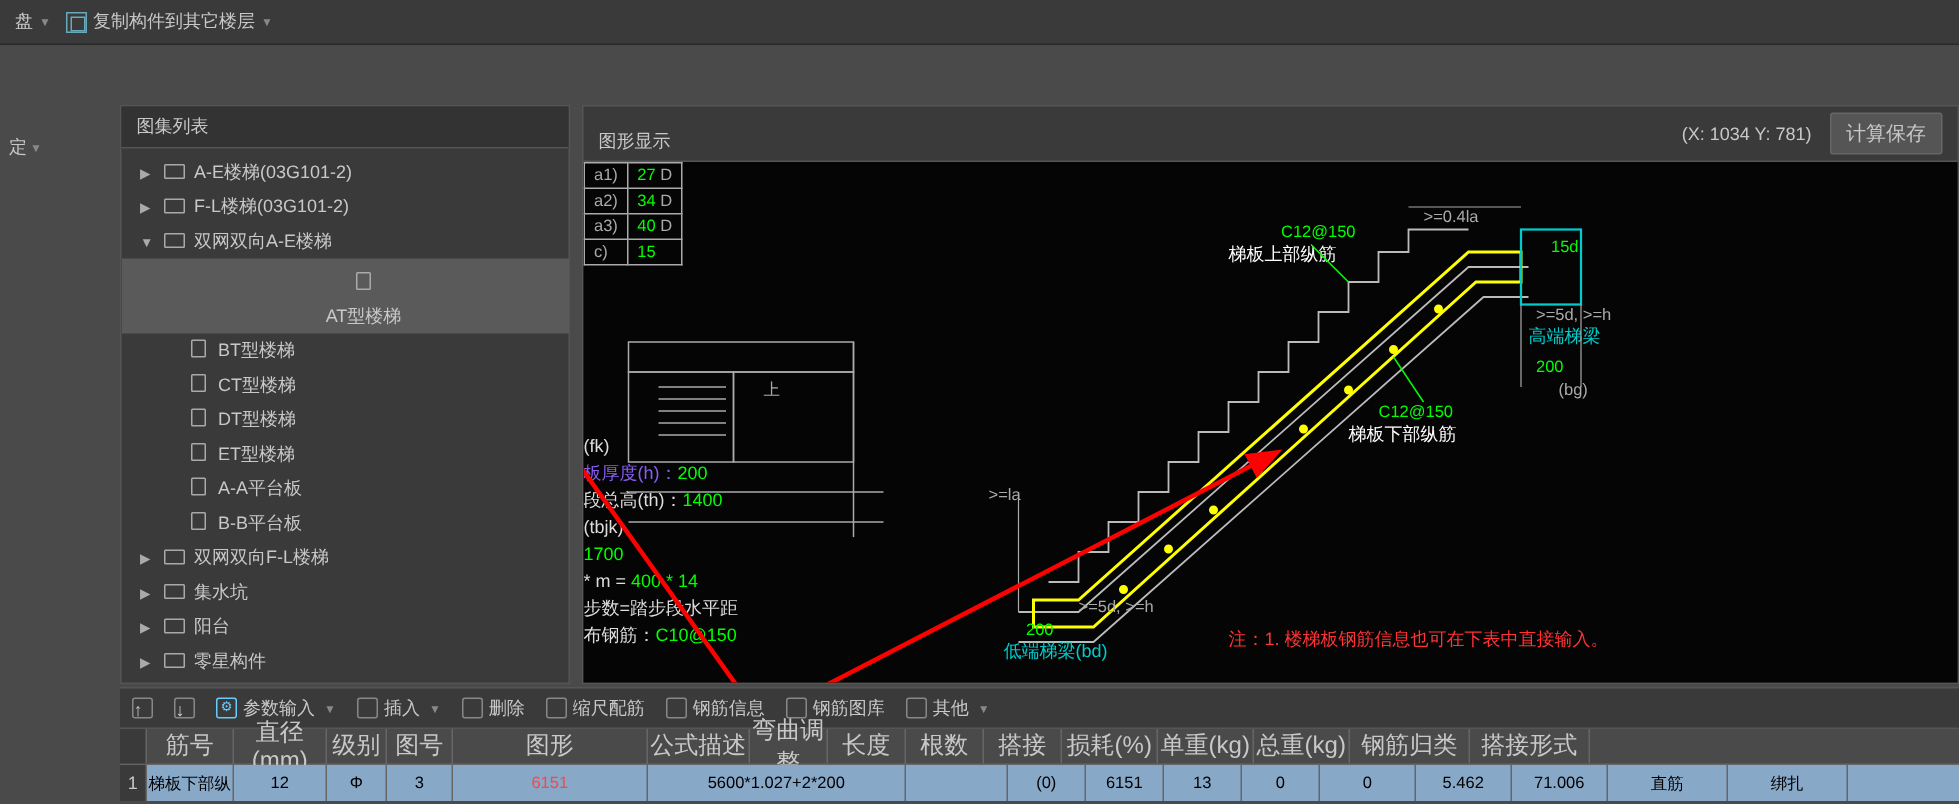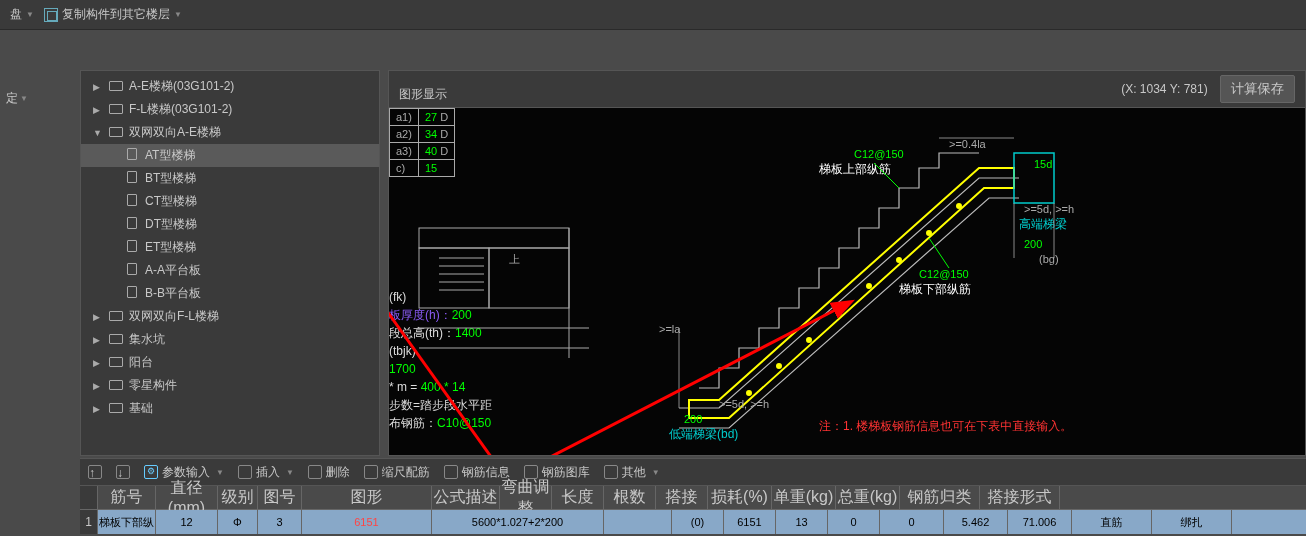--- a/index.html
+++ b/index.html
@@ -39,21 +39,21 @@
   background: #333;
   padding: 5px 10px;
   border-bottom: 1px solid #555;
 }
 .tree-body { flex: 1; overflow: auto; padding: 4px 0; }
 .tree-item {
   display: flex; align-items: center; gap: 6px;
   padding: 3px 4px 3px 12px;
   cursor: pointer;
 }
-.tree-item.selected { background: #5a5a5a; }
+.tree-item.selected { background: #5a5a5a; flex-direction: column; }
 .tree-item.level-1 { padding-left: 28px; }
 .tree-caret { width: 10px; font-size: 9px; color: #aaa; }
 .tree-icon { width: 14px; text-align: center; }
 .doc-icon { display: inline-block; width: 10px; height: 12px; border: 1px solid #aaa; border-radius: 1px; position: relative; }
 .folder-icon { display: inline-block; width: 14px; height: 10px; border: 1px solid #aaa; border-radius: 1px; }
 .graphic-panel {
   flex: 1;
   margin-left: 8px;
   background: #3a3a3a;
   border: 1px solid #555;
@@ -148,20 +148,23 @@
 </div>
 
 <div class="left-setting">
   <span>定</span>
   <span class="topbar-chevron">▼</span>
 </div>
 
 <div class="panel-container">
 
   <div class="tree-panel">
+    <div class="panel-header">
+      <span>图集列表</span>
+    </div>
     <div class="tree-body" id="tree-body">
         <div class="tree-item level-0">
           <span class="tree-caret">▶</span>
           <span class="tree-icon"><span class="folder-icon"></span></span>
           <span>A-E楼梯(03G101-2)</span>
         </div>
         <div class="tree-item level-0">
           <span class="tree-caret">▶</span>
           <span class="tree-icon"><span class="folder-icon"></span></span>
           <span>F-L楼梯(03G101-2)</span>

